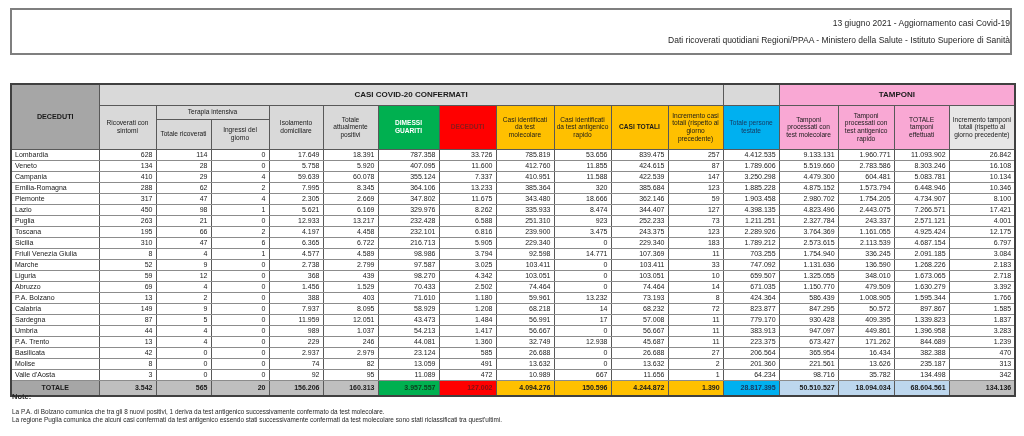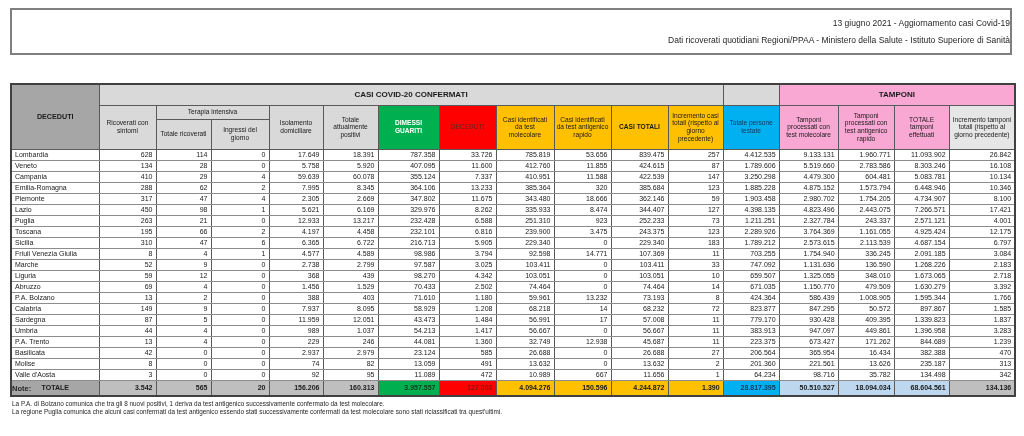--- a/index.html
+++ b/index.html
@@ -36,21 +36,21 @@
   td.rname{text-align:left;padding-left:3px;}
   td.num{text-align:right;padding-right:3px;}
   tr.total-row td{height:14px;line-height:14px;font-weight:bold;border-top:1px solid #404040;}
   td.tlabel{background:#a6a6a6;text-align:center;}
   td.g{background:#bfbfbf;}
   td.grn{background:#00b050;color:#0e3d1d;}
   td.red{background:#ff0000;color:#7f1212;}
   td.y{background:#ffc000;}
   td.cy{background:#00b0f0;color:#17375e;}
   td.lb{background:#bdd7ee;}
-  .notes{position:absolute;left:12px;top:384px;width:990px;color:#262626;}
+  .notes{position:absolute;left:12px;top:392px;width:990px;color:#262626;}
   .notes .notes-title{font-size:7.5px;font-weight:bold;margin-bottom:7px;}
   .notes .note-line{font-size:6.4px;line-height:8px;}
 </style>
 </head>
 <body>
 
 <div class="title-box">
   <div>13 giugno 2021 - Aggiornamento casi Covid-19</div>
   <div>Dati ricoverati quotidiani Regioni/PPAA - Ministero della Salute - Istituto Superiore di Sanità</div>
 </div>

